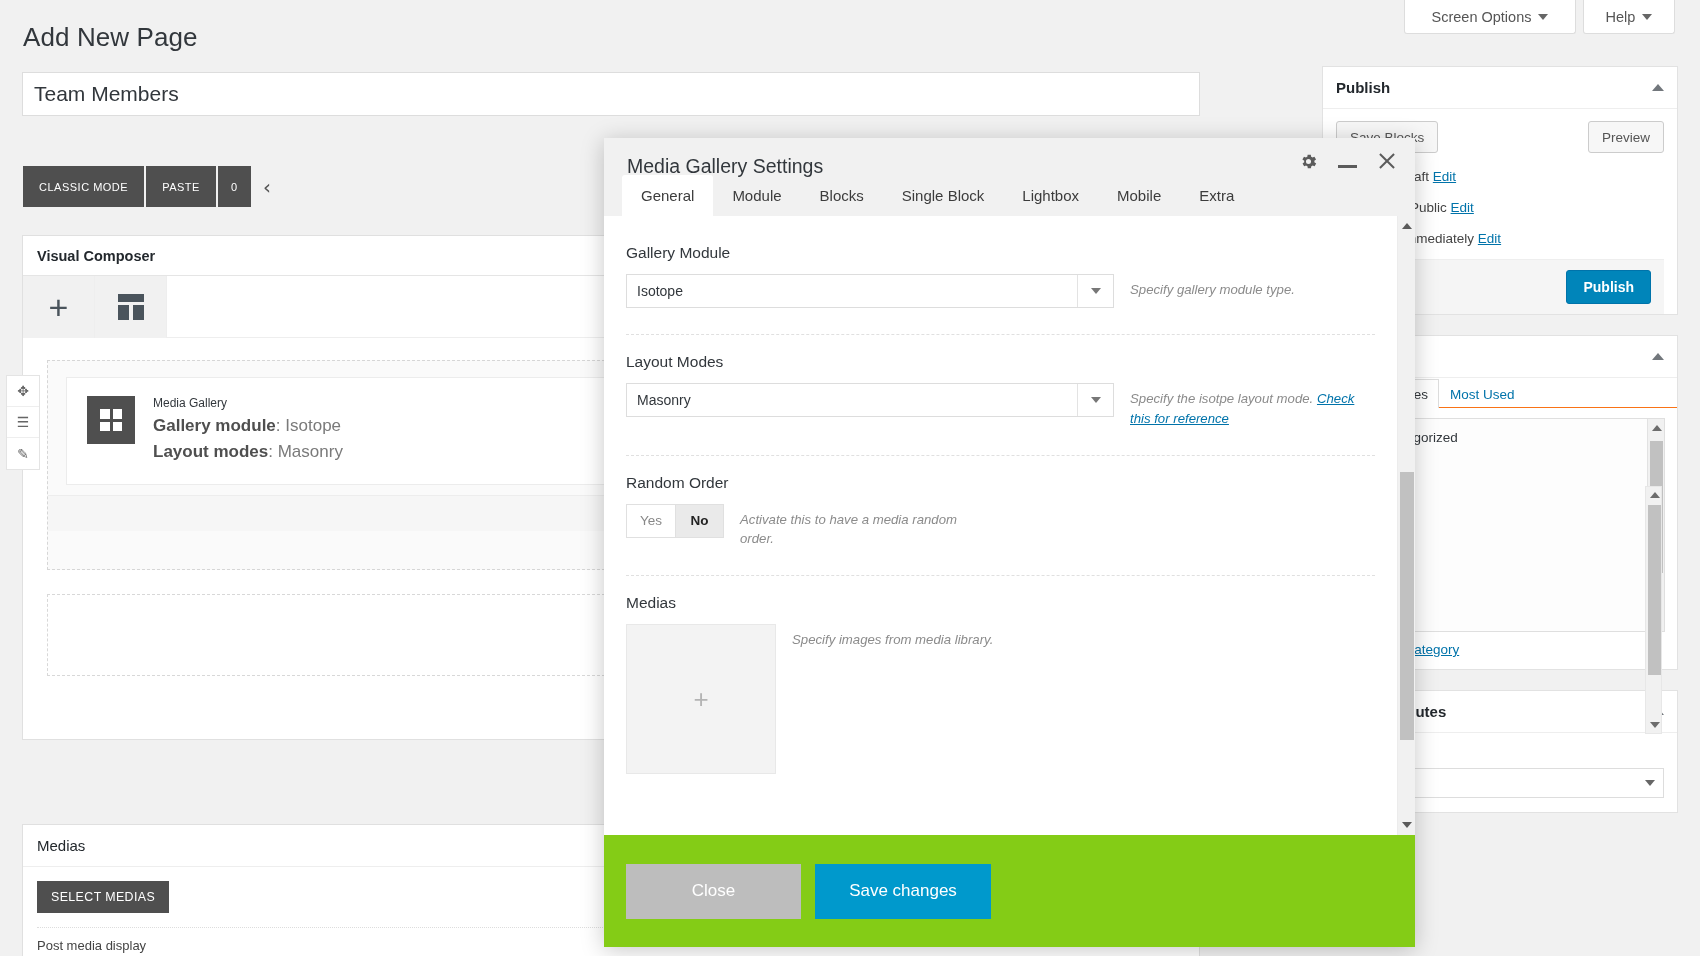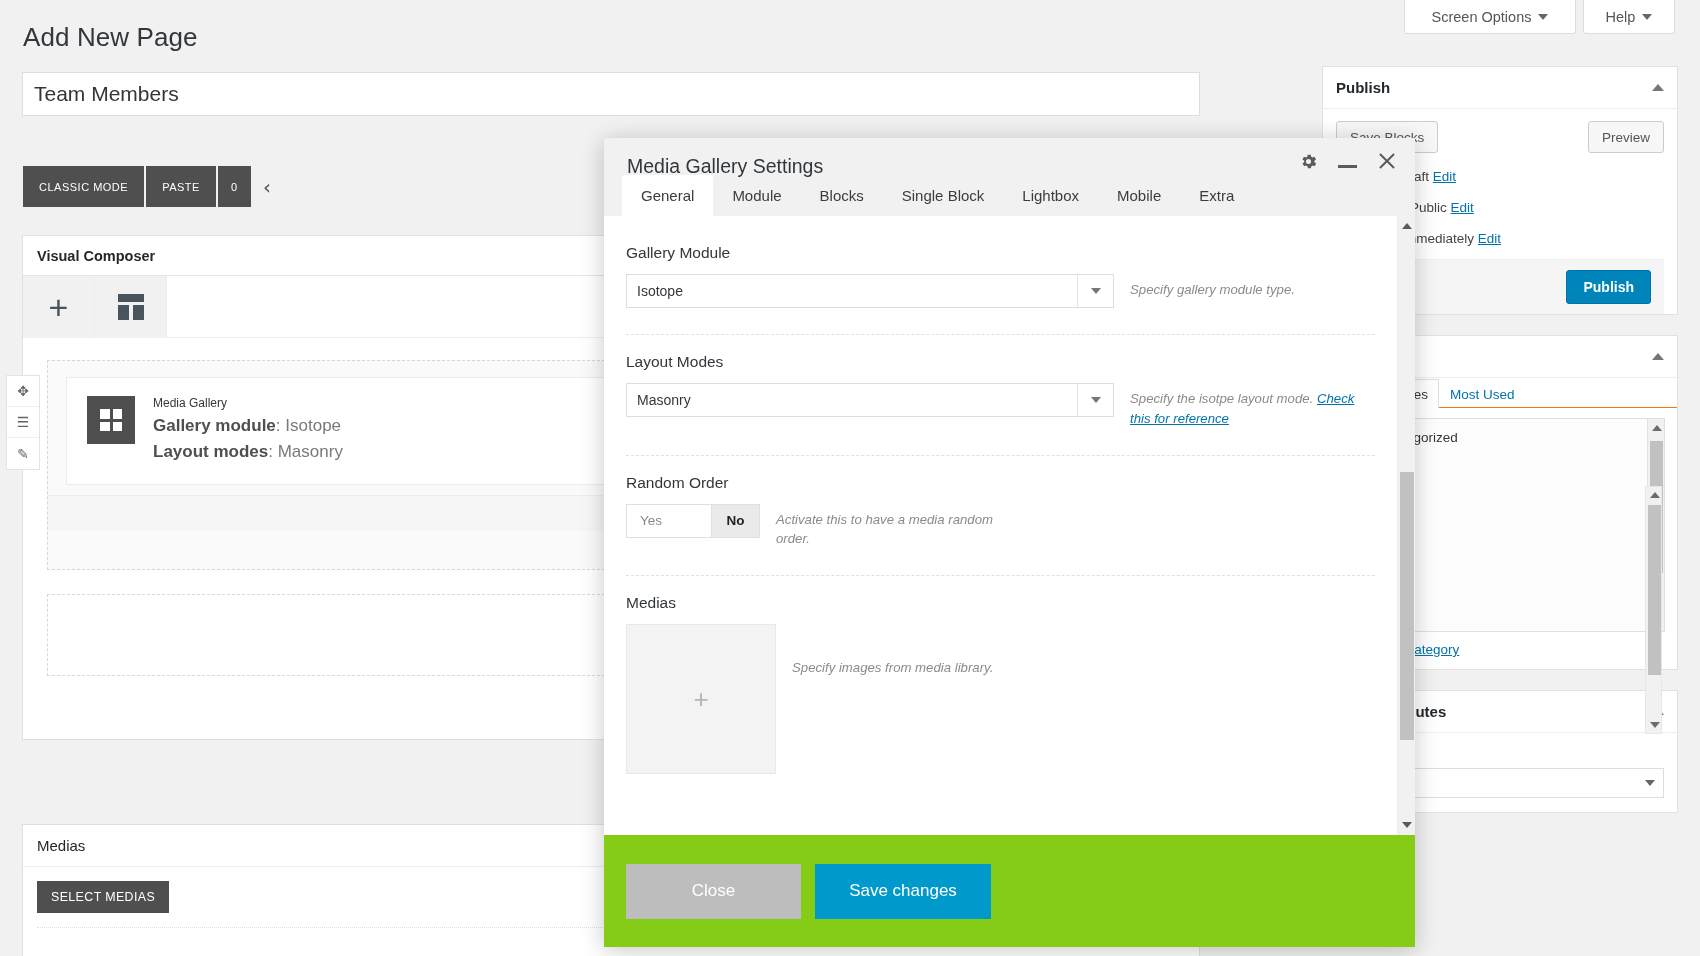--- a/index.html
+++ b/index.html
@@ -287,21 +287,21 @@
     width: 0; height: 0; border-left: 5px solid transparent;
     border-right: 5px solid transparent; border-top: 6px solid #777; display: block;
   }
   .hint {
     font-size: 13.2px; color: #8b8b8b; font-style: italic; line-height: 1.5;
     padding-top: 6px; max-width: 230px;
   }
   .hint a { color: #0073aa; }
   .divider { border-top: 1px dashed #e0e0e0; margin: 26px 0 0 0; }
 
-  .yesno { display: flex; border: 1px solid #e0e0e0; width: max-content; gap: 36px; }
+  .yesno { display: flex; border: 1px solid #e0e0e0; width: max-content; }
   .yn {
     min-width: 48px; height: 32px; display: flex; align-items: center; justify-content: center;
     font-size: 13.5px; color: #888; background: #fff; cursor: pointer;
   }
   .yn.on { background: #eaeaea; color: #232323; font-weight: bold; }
   .yn + .yn { border-left: 1px solid #e0e0e0; }
 
   .media-drop {
     width: 150px; height: 150px; background: #f3f3f3; border: 1px solid #e8e8e8;
     display: flex; align-items: center; justify-content: center;
@@ -409,20 +409,21 @@
     </div>
     <div class="vc-emptyrow"></div>
   </div>
 </div>
 
 <div class="medias-box">
   <div class="medias-head">Medias</div>
   <div class="medias-body">
     <div class="select-medias-btn">SELECT MEDIAS</div>
     <div class="medias-sep"></div>
+    <div class="medias-note">Post media display</div>
   </div>
 </div>
 
 <div class="sidebar">
 
   <div class="metabox">
     <div class="metabox-head">
       <span class="metabox-title">Publish</span>
       <span class="toggle-arrow"></span>
     </div>
@@ -589,21 +590,21 @@
         </div>
         <div class="divider"></div>
       </div>
 
       <div class="field-group">
         <div class="field-label">Medias</div>
         <div class="field-row">
           <div class="media-drop">
             <span>+</span>
           </div>
-          <div class="hint" style="max-width:260px;margin-top:28px;">
+          <div class="hint" style="max-width:260px;">
             <span>Specify images from media library.</span>
           </div>
         </div>
       </div>
 
     </div>
 
     <div class="mb-scrollbar">
       <span class="ar up"></span>
       <span class="thumb"></span>

